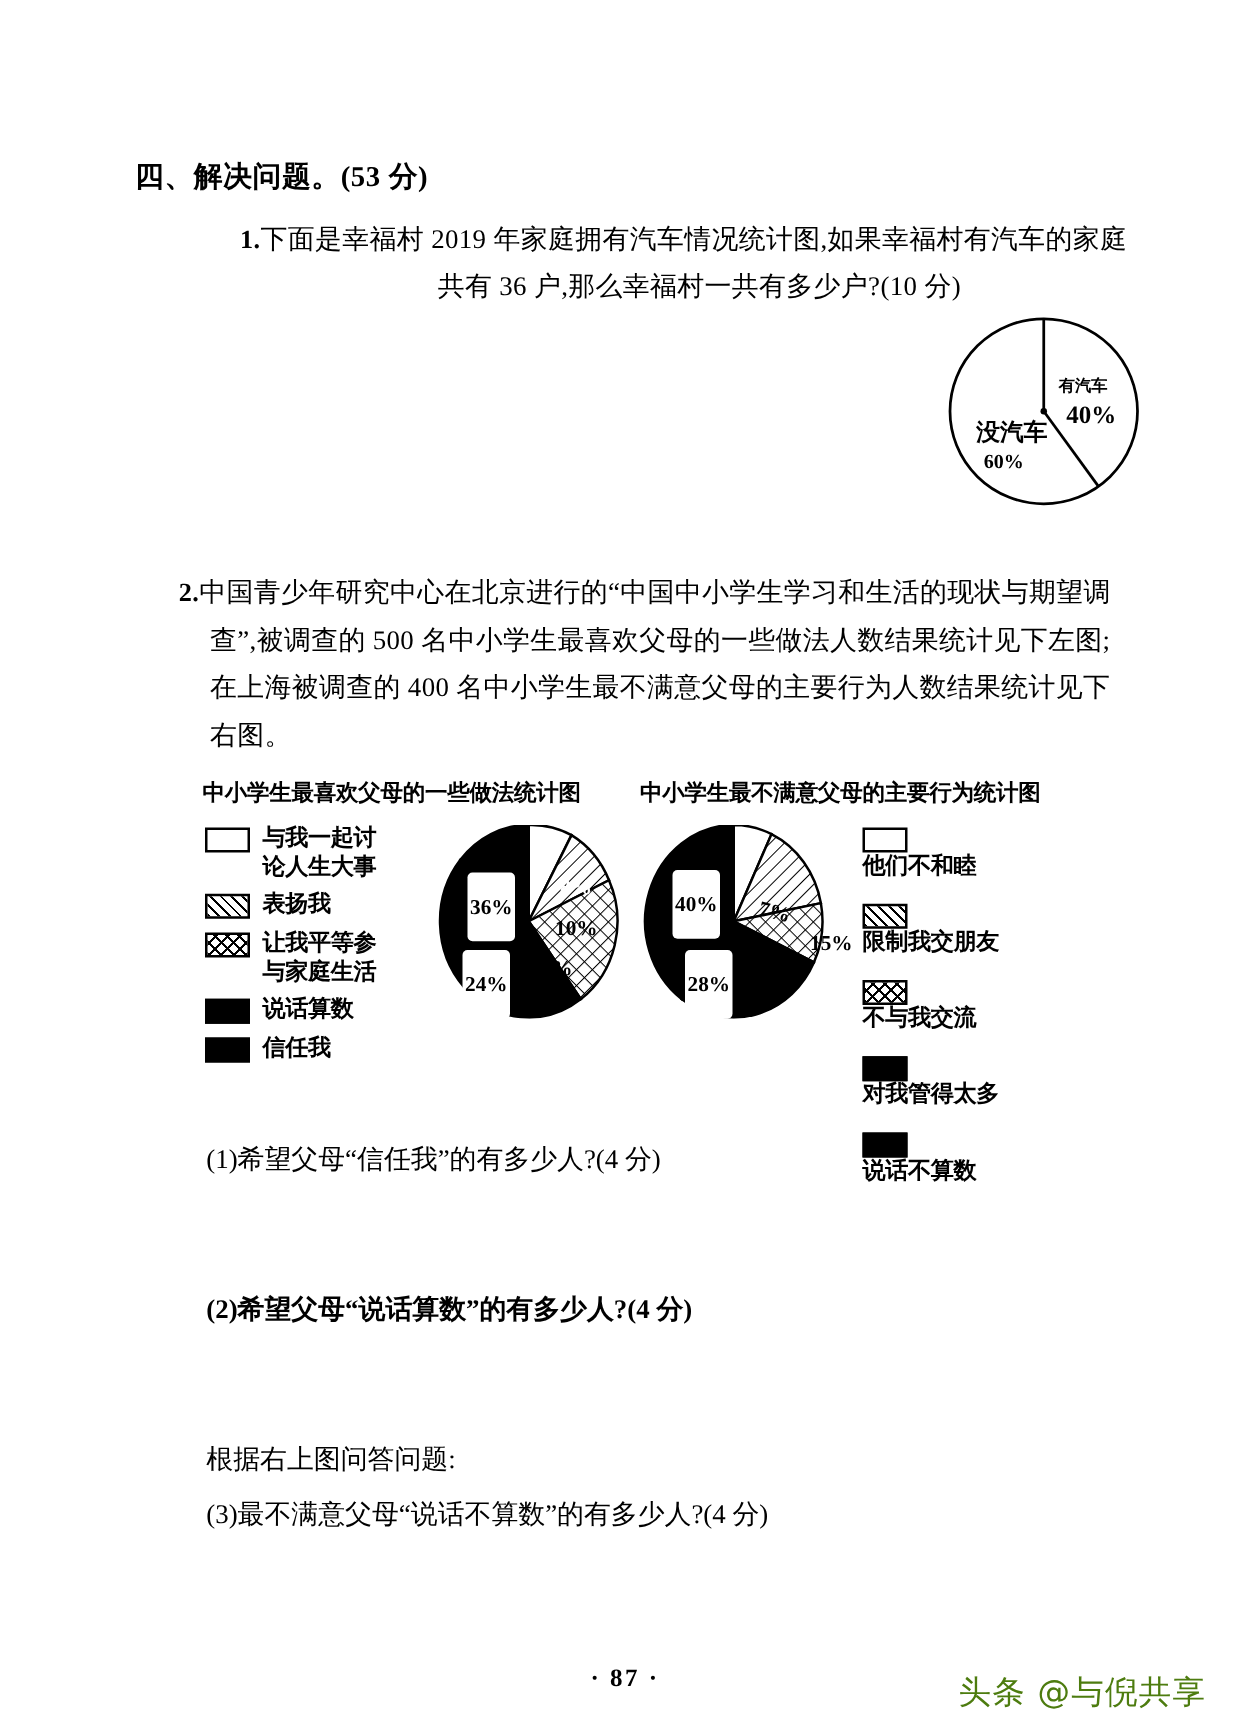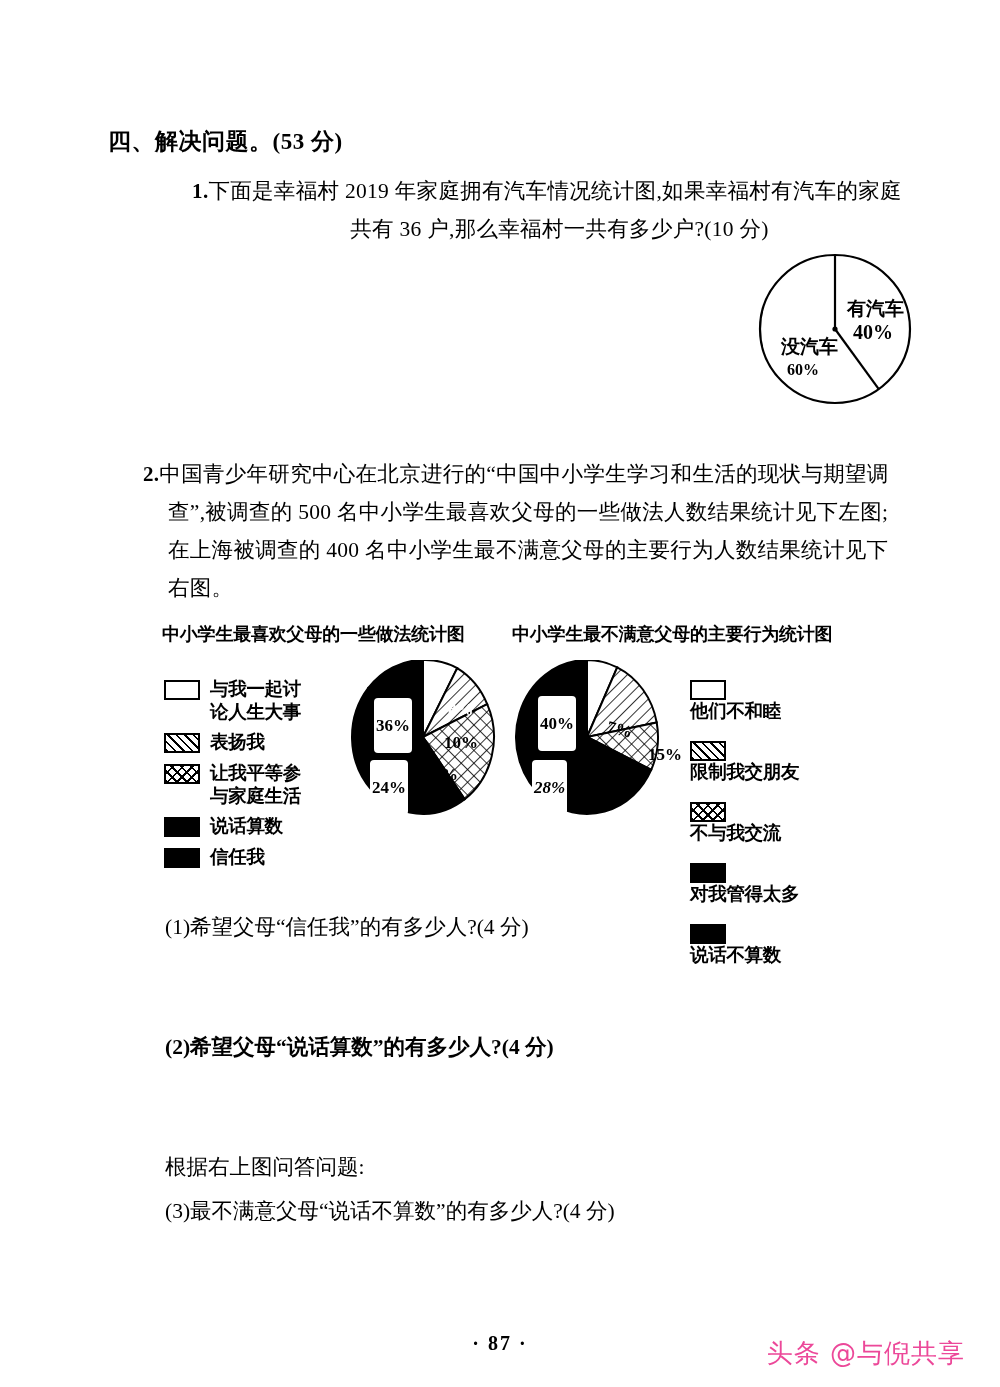--- a/index.html
+++ b/index.html
@@ -89,21 +89,21 @@
   .chart-title.left  { left: 2px;   top: 0; }
   .chart-title.right { left: 352px; top: 0; }
 
   .chart-body {
     position: relative;
     height: 212px;
   }
 
   .legend {
     position: absolute;
-    top: 26px;
+    top: 8px;
     width: 175px;
   }
   .legend.left  { left: 4px; }
   .legend.right { left: 530px; }
 
   .legend-row {
     display: flex;
     align-items: flex-start;
     margin-bottom: 7px;
     min-height: 24px;
@@ -188,21 +188,21 @@
     text-align: center;
     font-size: 20px;
     font-weight: bold;
     letter-spacing: 2px;
   }
   .watermark {
     position: absolute;
     right: 35px;
     top: 1336px;
     font-size: 26px;
-    color: #ec4899;
+    color: #4d7c0f;
     font-family: "DejaVu Sans", sans-serif;
     letter-spacing: 1px;
     white-space: nowrap;
   }
 </style>
 </head>
 <body>
 
 <div class="page">
 
@@ -221,21 +221,21 @@
     <svg width="160" height="155" viewBox="0 0 160 155">
 
       <ellipse cx="78" cy="76" rx="75" ry="74" fill="#ffffff" stroke="#000000" stroke-width="2.2"></ellipse>
 
       <line x1="78" y1="76" x2="78" y2="2" stroke="#000000" stroke-width="2.2"></line>
 
       <line x1="78" y1="76" x2="121.6" y2="135.9" stroke="#000000" stroke-width="2.2"></line>
 
       <circle cx="78" cy="76" r="2.6" fill="#000000"></circle>
     </svg>
-    <div class="pct-plain" style="left:90px; top:46px; font-size:19px;">有汽车</div>
+    <div class="pct-plain" style="left:90px; top:46px; font-size:13px;">有汽车</div>
     <div class="pct-plain" style="left:96px; top:70px; font-size:20px;">40%</div>
     <div class="pct-plain" style="left:24px; top:84px; font-size:19px;">没汽车</div>
     <div class="pct-plain" style="left:30px; top:107px; font-size:16px;">60%</div>
   </div>
 
   <div class="q-block" id="q2">
     <div class="q-line">
       <span class="q-num">2.</span><span>中国青少年研究中心在北京进行的“中国中小学生学习和生活的现状与期望调</span>
     </div>
     <div class="q-line">
@@ -339,21 +339,21 @@
 
             <path d="M0,0 L64.2,32.8 A71,77 0 0,1 -41.7,62.3 Z" fill="#000000" stroke="#000000" stroke-width="2"></path>
 
             <path d="M0,0 L-41.7,62.3 A71,77 0 0,1 0,-77 Z" fill="#000000" stroke="#000000" stroke-width="2"></path>
           </g>
         </svg>
         <div class="pct-label" style="left:26px; top:36px;">40%</div>
         <div class="pct-plain" style="left:95px; top:60px; transform:rotate(14deg);">7%</div>
         <div class="pct-plain" style="left:88px; top:85px;margin-left:48px;">15%</div>
         <div class="pct-plain" style="left:62px; top:98px; transform:rotate(72deg);">10%</div>
-        <div class="pct-label" style="left:20px; top:100px;font-style:italic;">28%</div>
+        <div class="pct-label" style="left:36px; top:100px;">28%</div>
       </div>
 
       <div class="legend right">
         <div class="legend-row">
           <span class="swatch sw-white"></span>
           <span class="legend-label">他们不和睦</span>
         </div>
         <div class="legend-row">
           <span class="swatch sw-diag"></span>
           <span class="legend-label">限制我交朋友</span>

